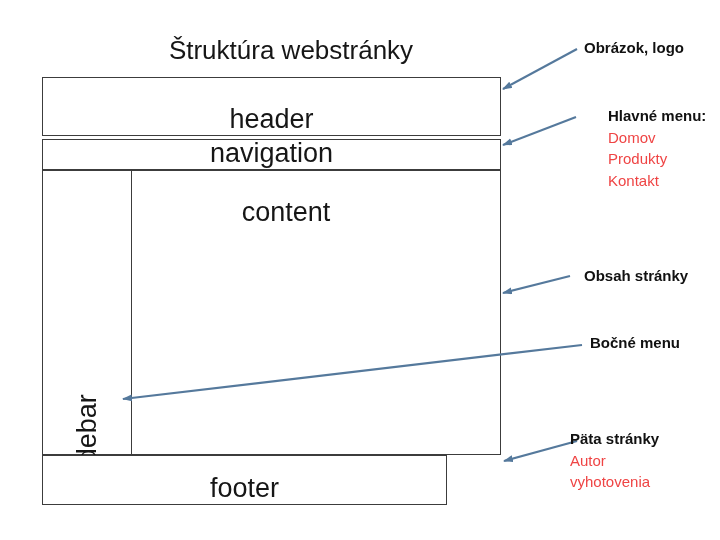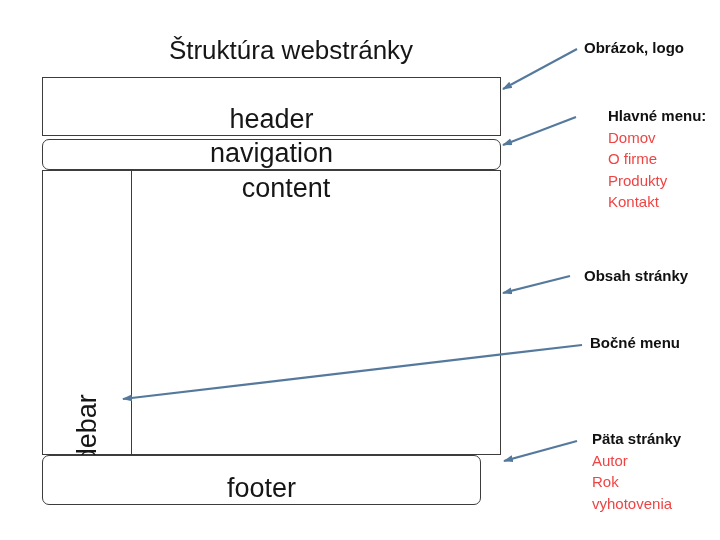--- a/index.html
+++ b/index.html
@@ -14,38 +14,38 @@
     left:91px;top:36px;width:400px;text-align:center;
     font-size:26px;line-height:1.15;color:#161616;
   }
   
   .wf-box{
     position:absolute;border:1.5px solid #3c3c3c;background:#ffffff;
     box-sizing:border-box;display:flex;align-items:flex-end;justify-content:center;
   }
   .wf-label{font-size:27px;color:#161616;white-space:nowrap;}
   .box-header{left:42px;top:77px;width:459px;height:59px;}
-  .box-navigation{left:42px;top:139px;width:459px;height:31px;border-radius:7px;}
+  .box-navigation{left:42px;top:139px;width:459px;height:31px;}
   .box-sidebar{left:42px;top:170px;width:90px;height:285px;}
   .box-content{left:131px;top:170px;width:370px;height:285px;align-items:flex-start;}
-  .box-content .wf-label{margin-top:2px;transform:translateX(-30px);}
+  .box-content .wf-label{margin-top:26px;transform:translateX(-30px);}
   .box-sidebar .wf-label{transform:rotate(-90deg);}
-  .box-footer{left:42px;top:455px;width:439px;height:50px;border-radius:7px;}
+  .box-footer{left:42px;top:455px;width:405px;height:50px;}
   
   svg.arrows{position:absolute;left:0;top:0;width:720px;height:540px;pointer-events:none;}
   svg.arrows line{stroke:#55799c;stroke-width:2.2;}
   
   .annot{position:absolute;font-size:15px;line-height:21.5px;white-space:nowrap;}
   .annot .annot-heading{font-weight:bold;color:#111111;}
   .annot .annot-item{font-weight:normal;color:#ef4444;}
   .a1{left:584px;top:37px;text-align:center;}
   .a2{left:584px;top:105px;margin-left:24px;}
   .a3{left:584px;top:265px;}
   .a4{left:590px;top:332px;}
-  .a5{left:592px;top:428px;}
+  .a5{left:570px;top:428px;}
 </style>
 </head>
 <body>
 
 <div class="abs slide-title">Štruktúra webstránky</div>
 
 <div>
   <div class="wf-box box-header">
     <span class="wf-label">header</span>
   </div>
@@ -76,31 +76,29 @@
   <line x1="577" y1="441" x2="504" y2="461" marker-end="url(#ah)"></line>
 </svg>
 
 <div class="annot a1">
   <div class="annot-heading">Obrázok, logo</div>
 </div>
 
 <div class="annot a2">
   <div class="annot-heading">Hlavné menu:</div>
   <div class="annot-item">Domov</div>
-  <div class="annot-item">O firme</div>
   <div class="annot-item">Produkty</div>
   <div class="annot-item">Kontakt</div>
 </div>
 
 <div class="annot a3">
   <div class="annot-heading">Obsah stránky</div>
 </div>
 
 <div class="annot a4">
   <div class="annot-heading">Bočné menu</div>
 </div>
 
 <div class="annot a5">
   <div class="annot-heading">Päta stránky</div>
   <div class="annot-item">Autor</div>
-  <div class="annot-item">Rok</div>
   <div class="annot-item">vyhotovenia</div>
 </div>
 
 </body></html>

